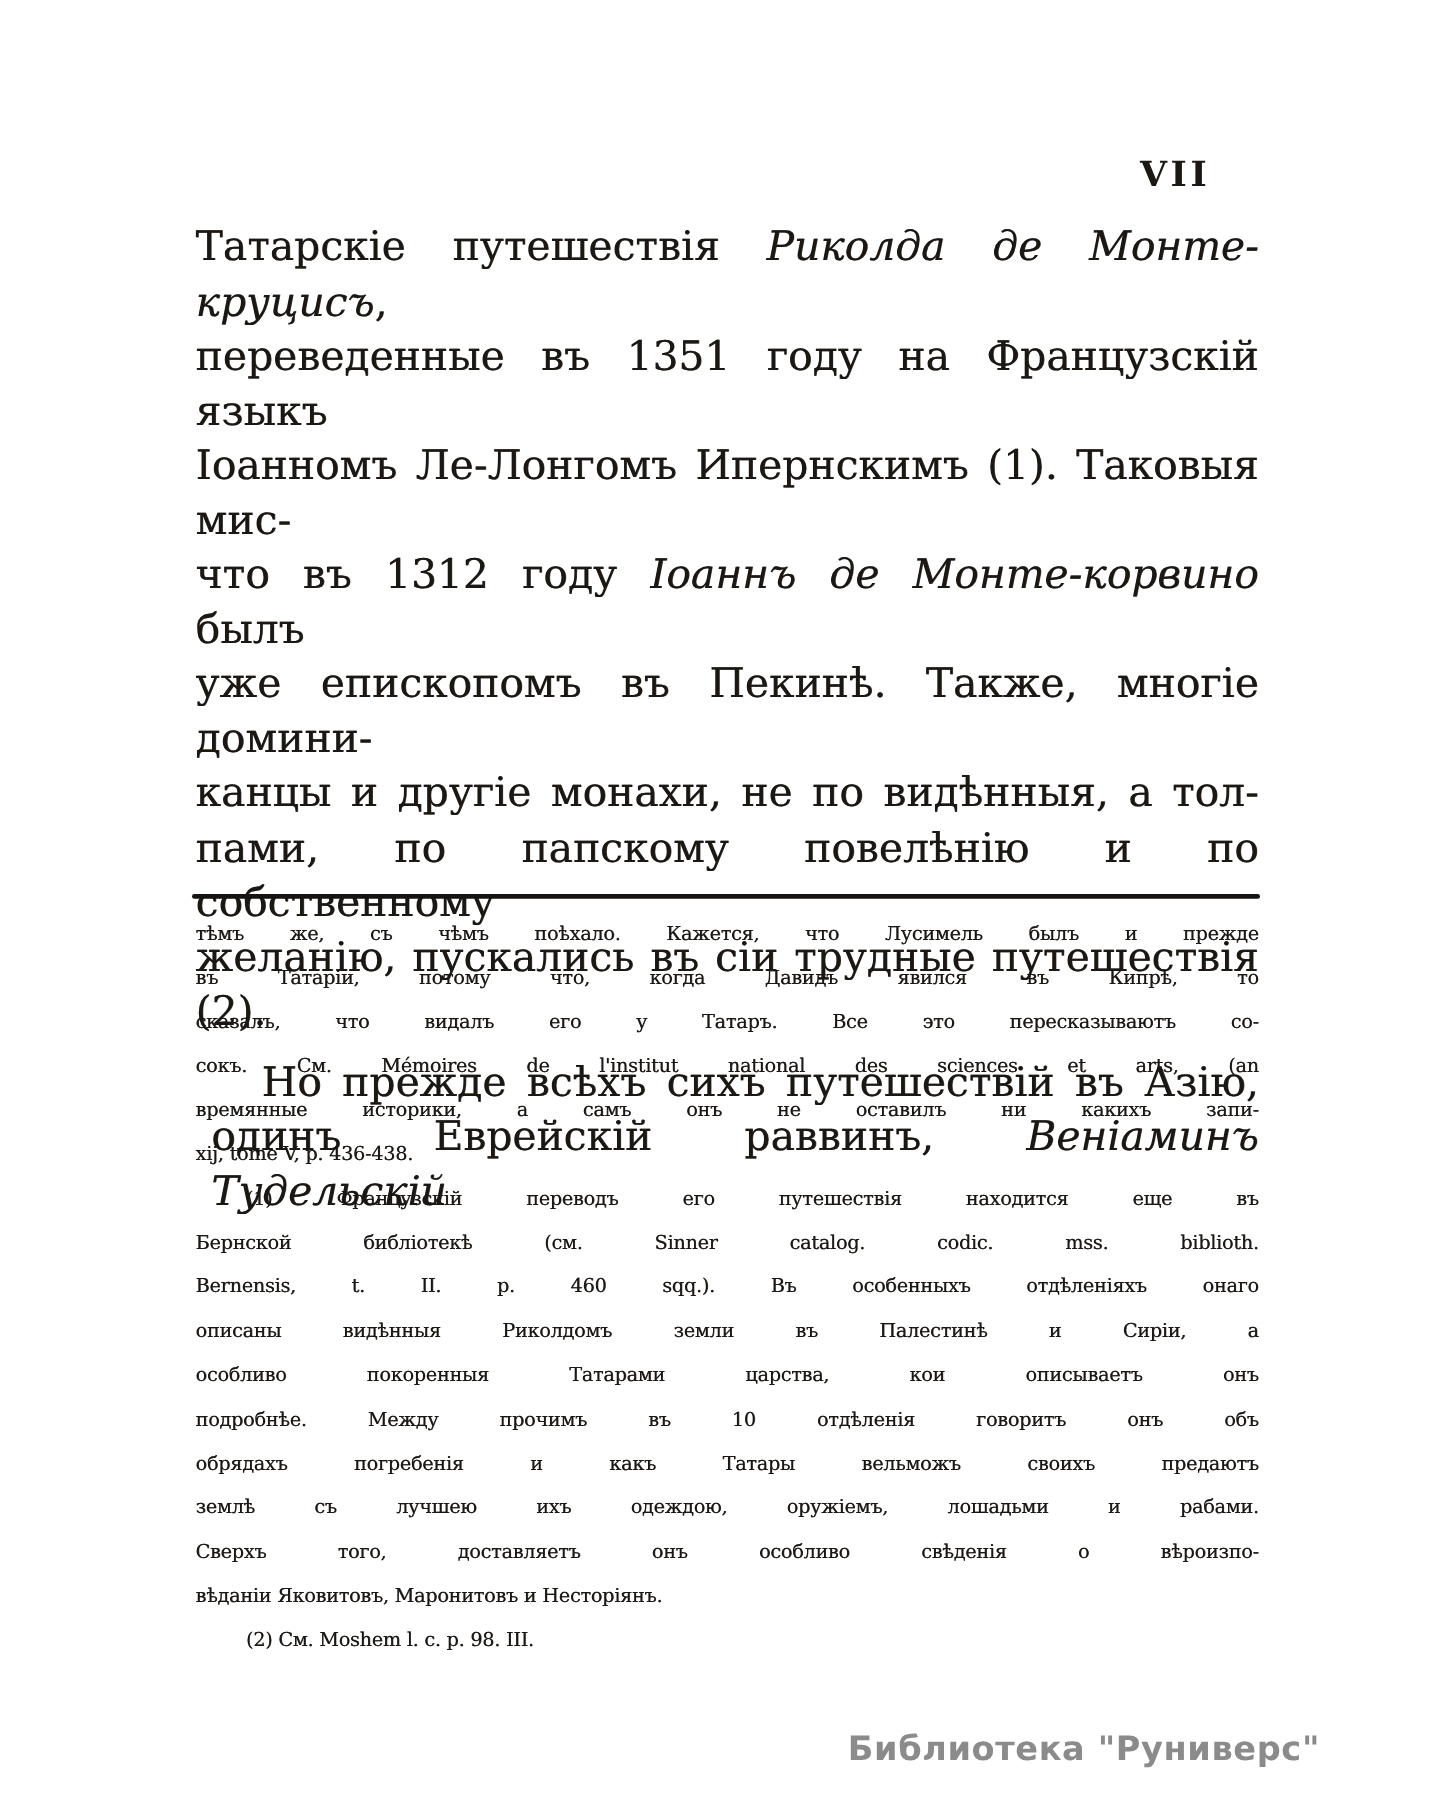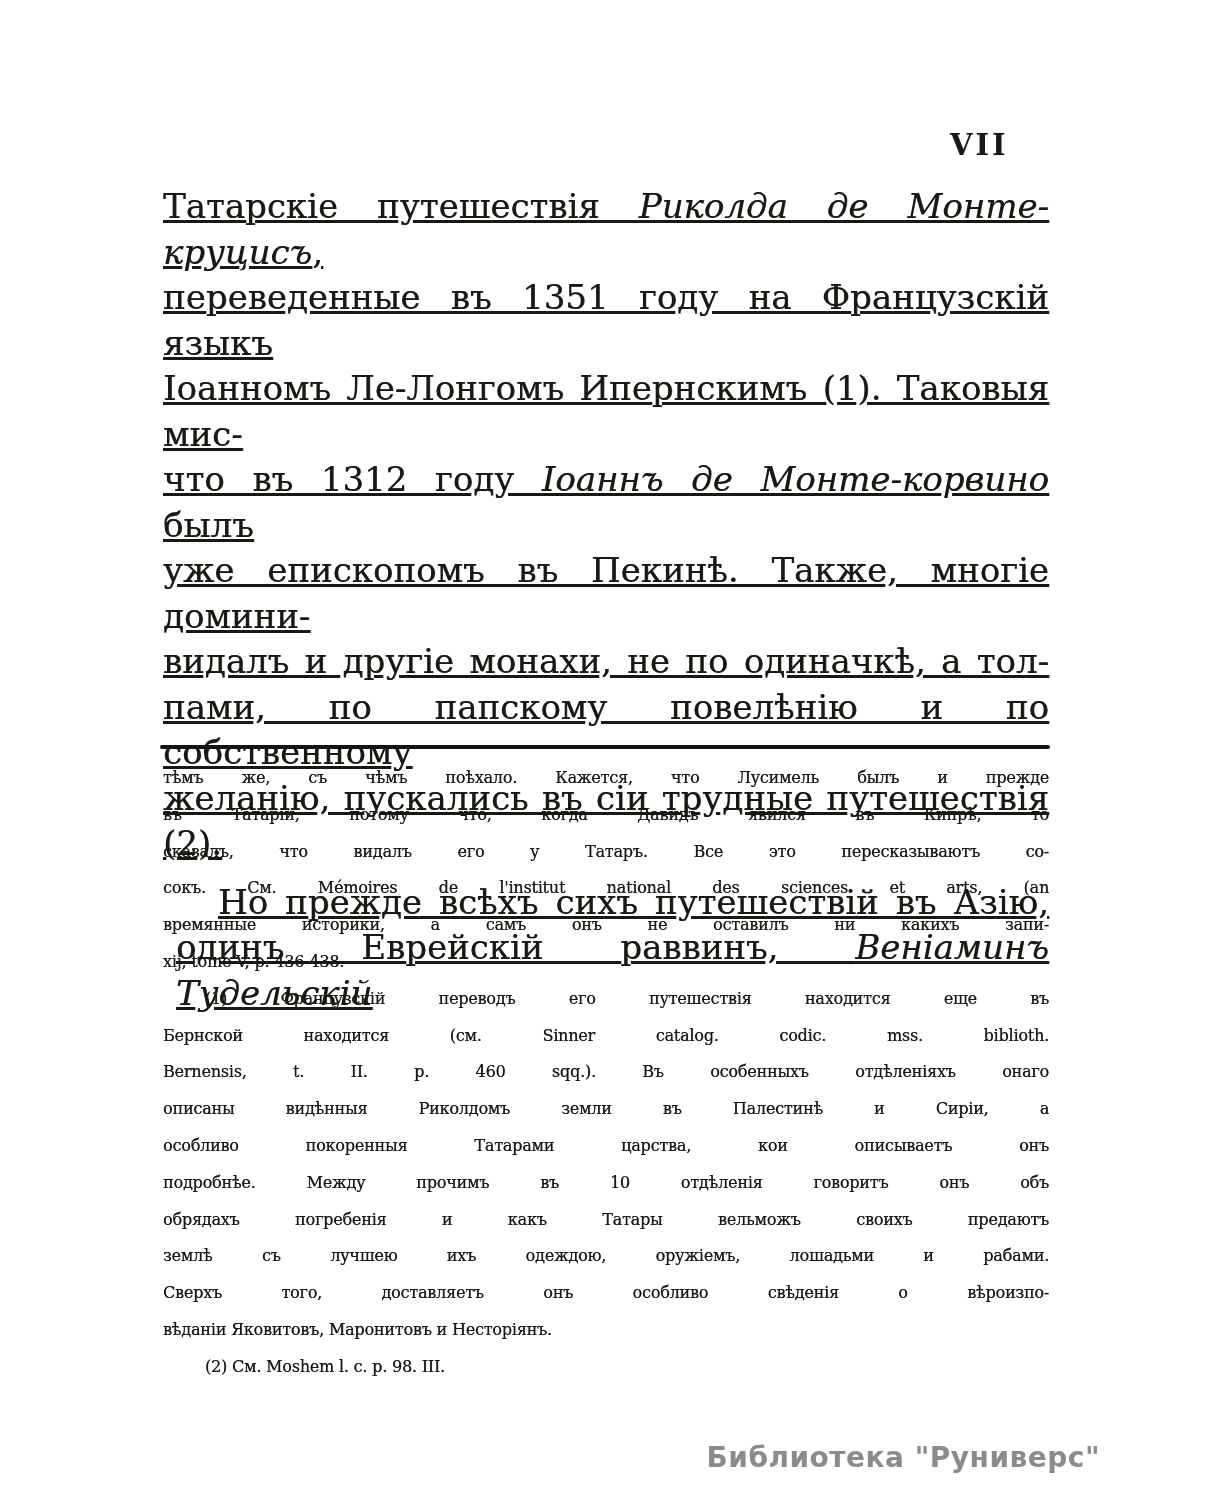--- a/index.html
+++ b/index.html
@@ -26,21 +26,20 @@
     letter-spacing: 3px;
   }
   .main-text {
     position: absolute;
     left: 163px;
     top: 184px;
     width: 886px;
     font-size: 34px;
     line-height: 45.5px;
     text-shadow: 0.4px 0 0 rgba(27,23,19,0.75);
-    text-decoration: underline;
   }
   .footnotes {
     position: absolute;
     left: 163px;
     top: 760px;
     width: 886px;
     font-size: 16px;
     line-height: 36.8px;
     letter-spacing: -0.2px;
     text-shadow: 0.3px 0 0 rgba(27,23,19,0.75);
@@ -79,39 +78,39 @@
 
 <div class="page">
   <div class="page-number">VII</div>
   <div class="main-text">
       <div class="paragraph">
         <div class="line just"><span>Татарскіе путешествія </span><i>Риколда де Монте-круцисъ</i><span>,</span></div>
         <div class="line just"><span>переведенные въ 1351 году на Французскій языкъ</span></div>
         <div class="line just"><span>Іоанномъ Ле-Лонгомъ Ипернскимъ (1). Таковыя мис-</span></div>
         <div class="line just"><span>что въ 1312 году </span><i>Іоаннъ де Монте-корвино</i><span> былъ</span></div>
         <div class="line just"><span>уже епископомъ въ Пекинѣ. Также, многіе домини-</span></div>
-        <div class="line just"><span>видалъ и другіе монахи, не по одиначкѣ, а тол-</span></div>
+        <div class="line just"><span>канцы и другіе монахи, не по видѣнныя, а тол-</span></div>
         <div class="line just"><span>пами, по папскому повелѣнію и по собственному</span></div>
         <div class="line just"><span>желанію, пускались въ сіи трудные путешествія (2).</span></div>
       </div>
       <div class="paragraph para-gap">
         <div class="line just indent"><span>Но прежде всѣхъ сихъ путешествій въ Азію,</span></div>
         <div class="line just"><span>одинъ Еврейскій раввинъ, </span><i>Веніаминъ Тудельскій</i></div>
       </div>
     </div>
   <div class="rule"></div>
   <div class="footnotes">
       <div class="line just"><span>тѣмъ же, съ чѣмъ поѣхало. Кажется, что Лусимель былъ и прежде</span></div>
       <div class="line just"><span>въ Татаріи, потому что, когда Давидъ явился въ Кипрѣ, то</span></div>
       <div class="line just"><span>сказалъ, что видалъ его у Татаръ. Все это пересказываютъ со-</span></div>
       <div class="line just"><span>сокъ. См. Mémoires de l'institut national des sciences et arts, (an</span></div>
       <div class="line just"><span>времянные историки, а самъ онъ не оставилъ ни какихъ запи-</span></div>
       <div class="line"><span>xij, tome V, p. 436-438.</span></div>
       <div class="line just indent"><span>(1) Французскій переводъ его путешествія находится еще въ</span></div>
-      <div class="line just"><span>Бернской находится (см. Sinner catalog. codic. mss. biblioth.</span></div>
+      <div class="line just"><span>Бернской библіотекѣ (см. Sinner catalog. codic. mss. biblioth.</span></div>
       <div class="line just"><span>Bernensis, t. II. p. 460 sqq.). Въ особенныхъ отдѣленіяхъ онаго</span></div>
       <div class="line just"><span>описаны видѣнныя Риколдомъ земли въ Палестинѣ и Сиріи, а</span></div>
       <div class="line just"><span>особливо покоренныя Татарами царства, кои описываетъ онъ</span></div>
       <div class="line just"><span>подробнѣе. Между прочимъ въ 10 отдѣленія говоритъ онъ объ</span></div>
       <div class="line just"><span>обрядахъ погребенія и какъ Татары вельможъ своихъ предаютъ</span></div>
       <div class="line just"><span>землѣ съ лучшею ихъ одеждою, оружіемъ, лошадьми и рабами.</span></div>
       <div class="line just"><span>Сверхъ того, доставляетъ онъ особливо свѣденія о вѣроизпо-</span></div>
       <div class="line"><span>вѣданіи Яковитовъ, Маронитовъ и Несторіянъ.</span></div>
       <div class="line indent"><span>(2) См. Moshem l. c. p. 98. III.</span></div>
     </div>

